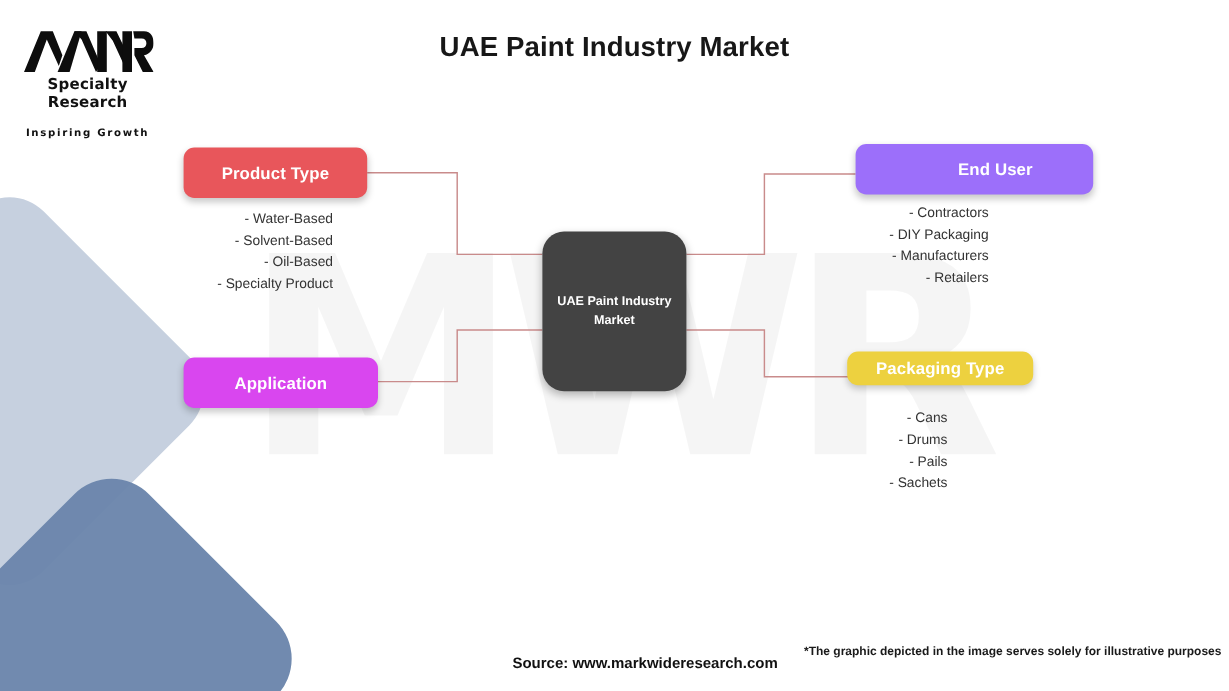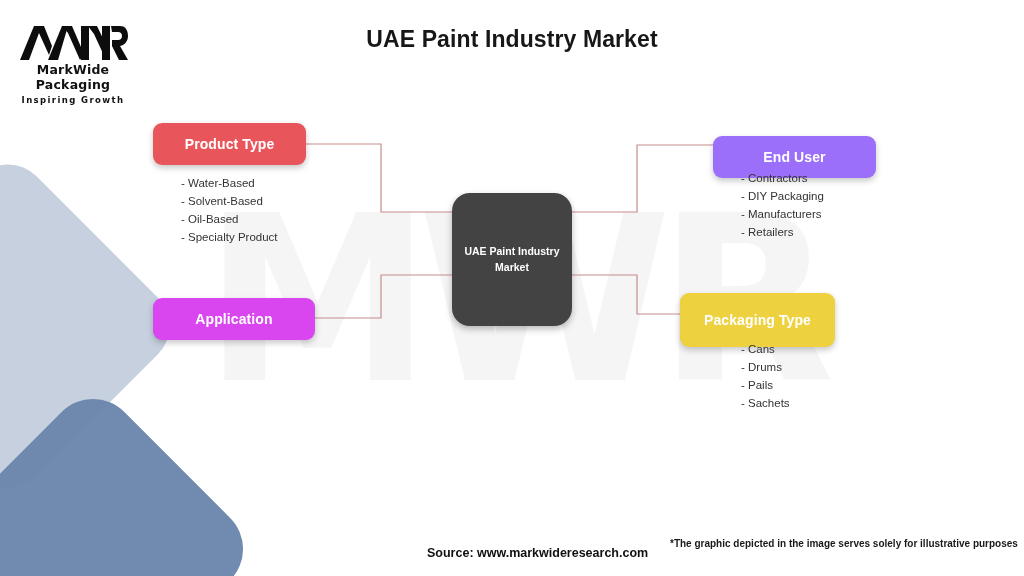--- a/index.html
+++ b/index.html
@@ -84,21 +84,21 @@
     margin-top: -2px;
   }
   .logo-tag {
     font-family: "DejaVu Sans", sans-serif;
     font-size: 8.5px;
     font-weight: bold;
     letter-spacing: 1.4px;
     color: #111111;
     text-align: center;
     width: 110px;
-    margin-top: 3px;
+    margin-top: 14px;
   }
 
   
   .page-title {
     position: absolute;
     left: 0;
     right: 0;
     top: 26px;
     text-align: center;
     font-size: 23px;
@@ -148,35 +148,36 @@
   }
   .pill-label {
     color: #ffffff;
     font-size: 14px;
     font-weight: bold;
     letter-spacing: 0.1px;
     text-align: center;
   }
 
   .pill-product   { left: 153px; top: 123px; width: 153px; height: 42px; }
-  .pill-enduser   { left: 713px; top: 136px; width: 163px; height: 42px; }
+  .pill-enduser   { left: 713px; top: 120px; width: 163px; height: 42px; padding-left: 35px; }
   .pill-applic    { left: 153px; top: 298px; width: 162px; height: 42px; }
-  .pill-packaging { left: 680px; top: 293px; width: 155px; height: 54px; }
+  .pill-packaging { left: 706px; top: 293px; width: 155px; height: 28px; }
 
   
   .item-list {
     position: absolute;
   }
   .item-list li {
     list-style: none;
     font-size: 11.5px;
     color: #333333;
     line-height: 1;
     margin: 0 0 6.5px 0;
     white-space: nowrap;
+    text-align: right;
   }
   .item-list ul { margin: 0; padding: 0; }
 
   .list-product   { left: 181px; top: 178px; }
   .list-enduser   { left: 741px; top: 173px; }
   .list-applic    { left: 181px; top: 359px; }
   .list-packaging { left: 741px; top: 344px; }
 
   
   .footer-source {
@@ -214,21 +215,21 @@
       <g fill="#0d0d0d">
         <path d="M2 38 L16 4 L26 4 L34 24 L31 33 L21 11 L11 38 Z"></path>
         <path d="M30 38 L44 4 L50 4 L40 38 Z"></path>
         <path d="M44 4 L54 4 L66 32 L62 38 L50 11 Z"></path>
         <path d="M63 38 L63 4 L71 4 L71 38 Z"></path>
         <path d="M70 4 L79 4 L92 31 L88 38 L76 12 Z"></path>
         <path d="M84 4 L92 4 L92 38 L84 38 Z"></path>
         <path d="M93 4 L102 4 C108 4 110 9 110 14 C110 19 107 23 102 24 L110 38 L101 38 L94 24 L94 18 L100 18 C102.5 18 104 16.5 104 14 C104 11.5 102.5 10 100 10 L94 10 Z"></path>
       </g>
     </svg>
-    <div class="logo-name">MarkWide Packaging</div>
+    <div class="logo-name">Specialty Research</div>
     <div class="logo-tag">Inspiring Growth</div>
   </div>
 
   <div class="page-title">UAE Paint Industry Market</div>
 
   <svg class="connectors" width="1024" height="576">
     <g stroke="#c98b8b" stroke-width="1.2" fill="none">
 
       <polyline points="306,144 381,144 381,212 452,212"></polyline>
 

